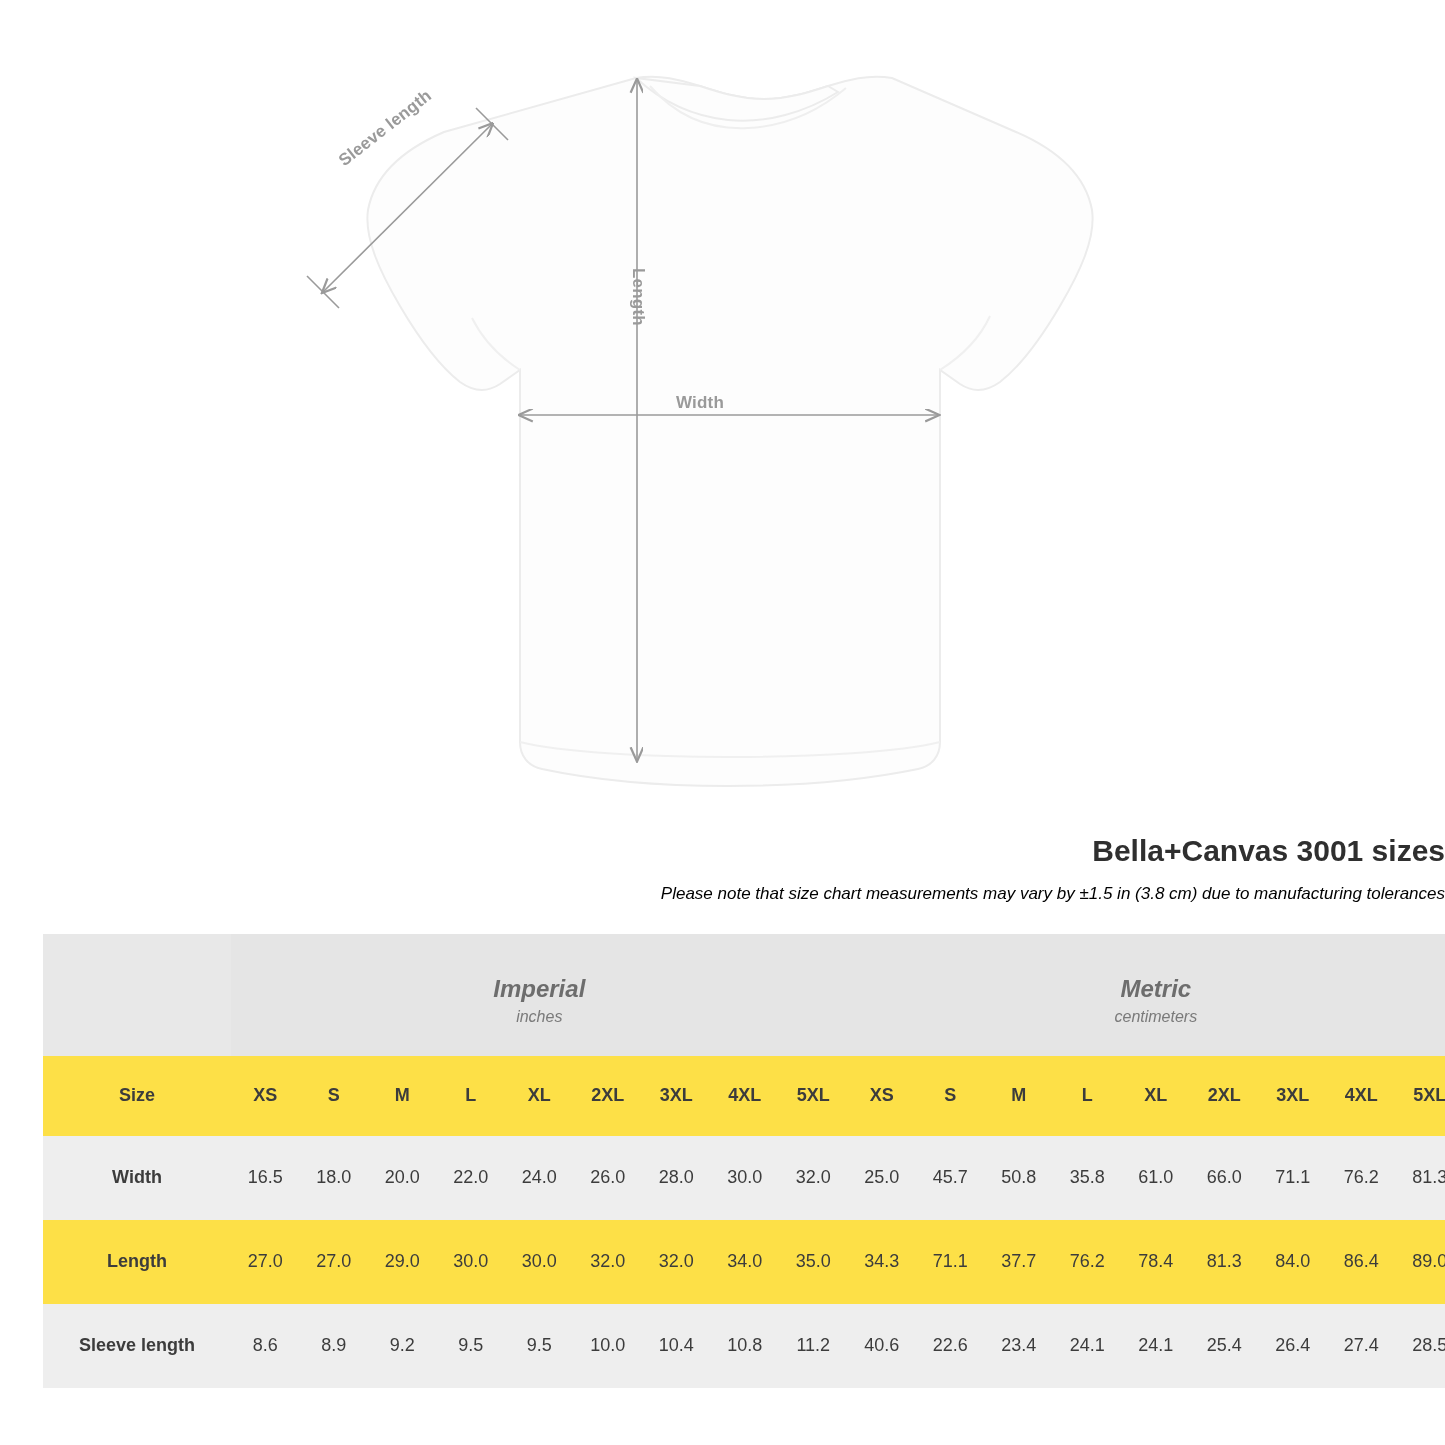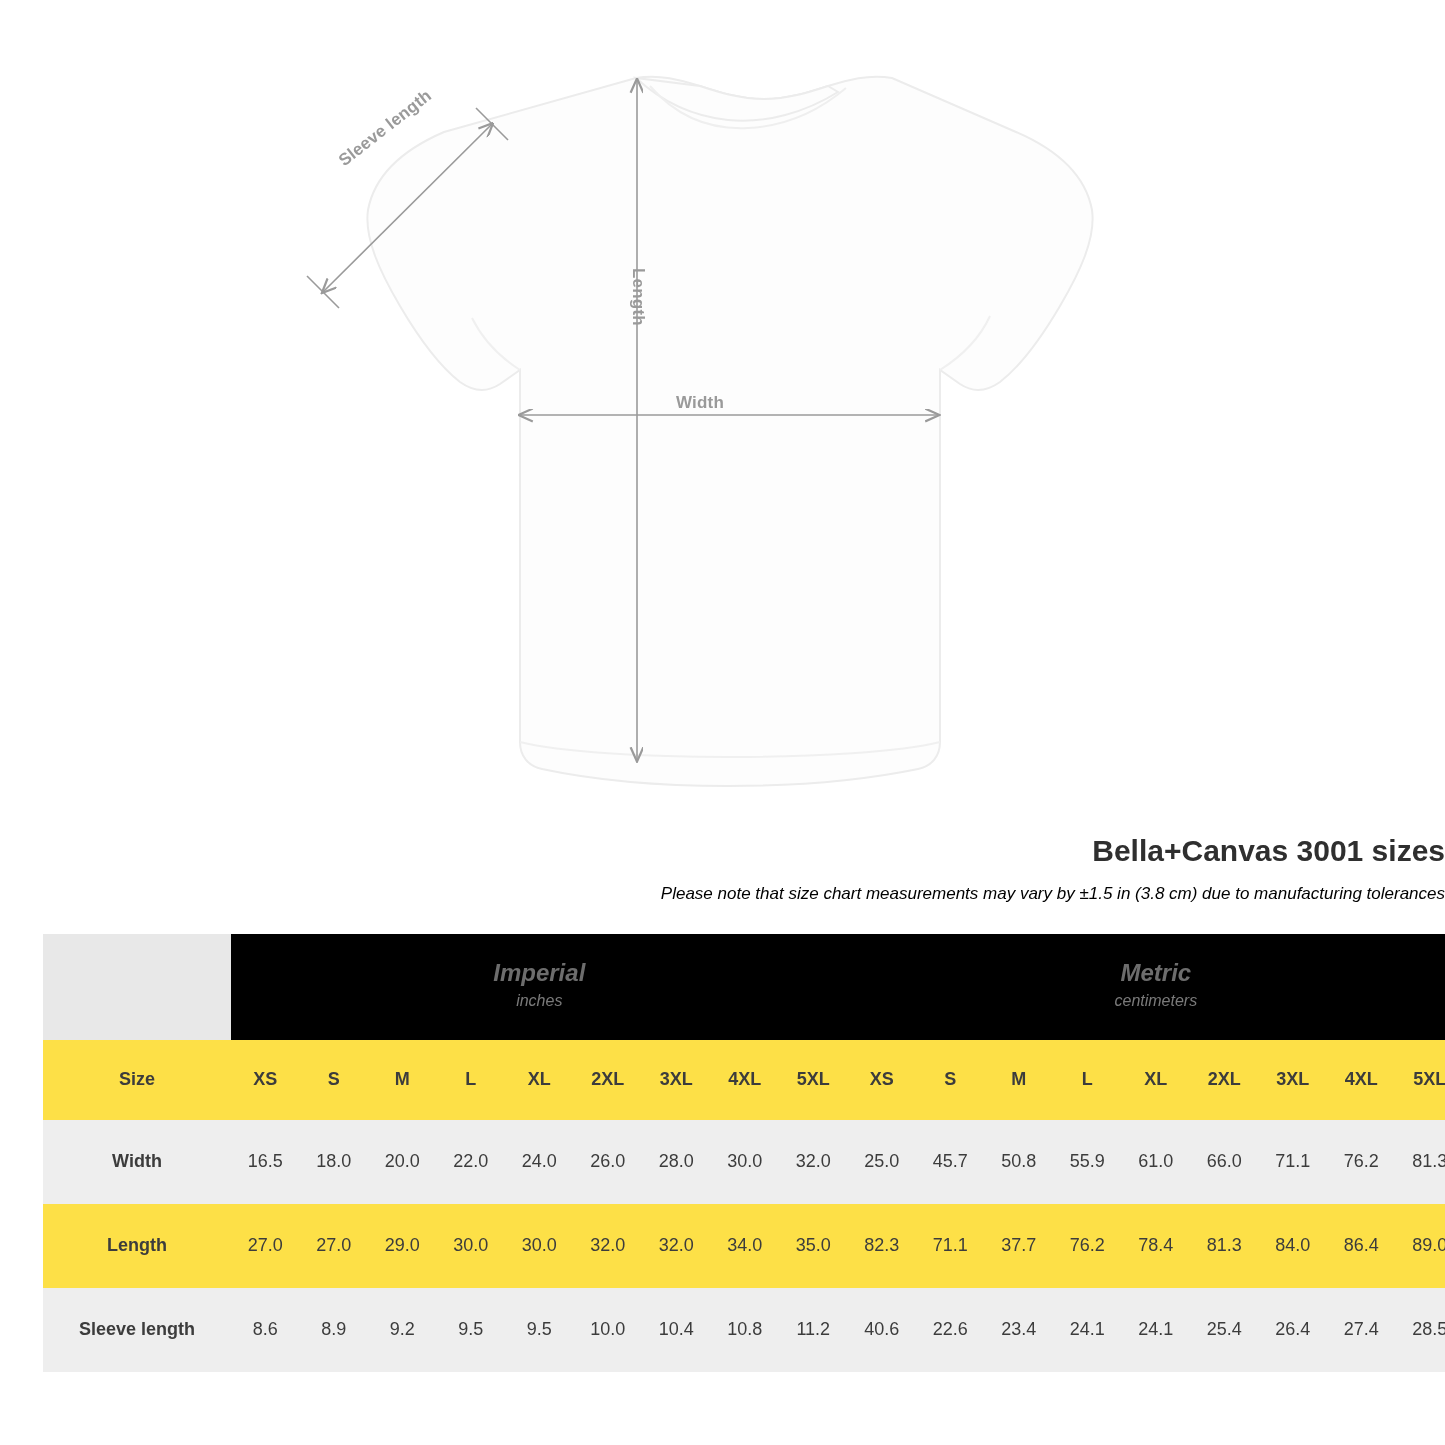--- a/index.html
+++ b/index.html
@@ -83,22 +83,22 @@
     border-collapse: collapse;
     width: 100%;
     table-layout: fixed;
   }
   table.size-table th,
   table.size-table td {
     text-align: center;
     vertical-align: middle;
   }
   .unit-head-cell {
-    background: #000000;
-    padding: 24px 0 26px 0;
+    background: #e5e5e5;
+    padding: 40px 0 26px 0;
   }
   .unit-name {
     font-size: 24px;
     font-style: italic;
     font-weight: bold;
     color: #6d6d6d;
     line-height: 1.25;
   }
   .unit-sub {
     font-size: 16px;
@@ -275,40 +275,40 @@
           <td>20.0</td>
           <td>22.0</td>
           <td>24.0</td>
           <td>26.0</td>
           <td>28.0</td>
           <td>30.0</td>
           <td>32.0</td>
           <td>25.0</td>
           <td>45.7</td>
           <td>50.8</td>
-          <td>55.9</td>
+          <td>35.8</td>
           <td>61.0</td>
           <td>66.0</td>
           <td>71.1</td>
           <td>76.2</td>
           <td>81.3</td>
         </tr>
 
         <tr class="data-row row-plain">
           <td class="row-head">Length</td>
           <td>27.0</td>
           <td>27.0</td>
           <td>29.0</td>
           <td>30.0</td>
           <td>30.0</td>
           <td>32.0</td>
           <td>32.0</td>
           <td>34.0</td>
           <td>35.0</td>
-          <td>82.3</td>
+          <td>34.3</td>
           <td>71.1</td>
           <td>37.7</td>
           <td>76.2</td>
           <td>78.4</td>
           <td>81.3</td>
           <td>84.0</td>
           <td>86.4</td>
           <td>89.0</td>
         </tr>
 

